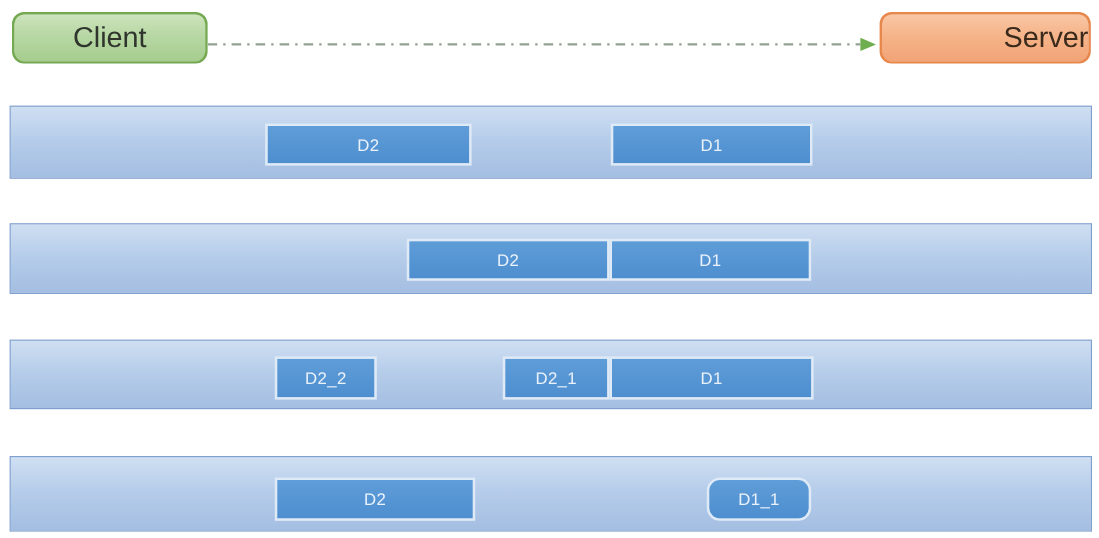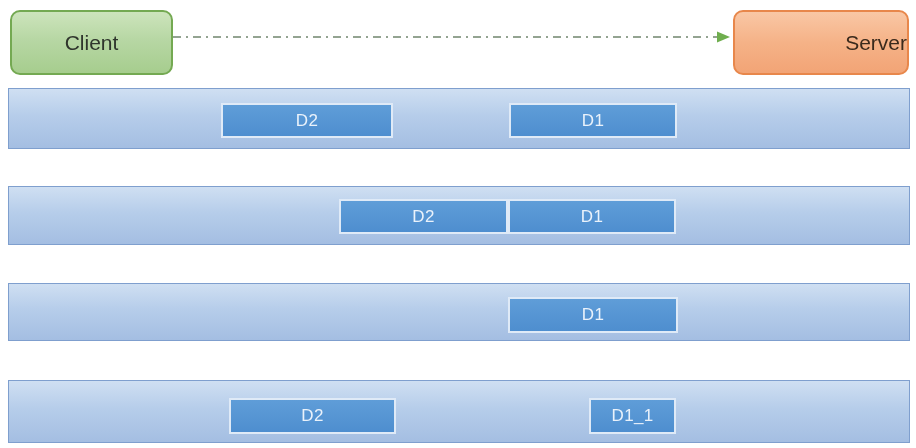--- a/index.html
+++ b/index.html
@@ -11,26 +11,26 @@
   .canvas {
     position: relative;
     width: 916px;
     height: 448px;
     background: #ffffff;
     overflow: hidden;
   }
   .node {
     position: absolute;
     top: 10px;
-    height: 65px;
+    height: 43px;
     border-radius: 10px;
     display: flex;
     align-items: center;
     justify-content: center;
-    font-size: 21px;
+    font-size: 24px;
     box-sizing: border-box;
   }
   .node.client {
     left: 10px;
     width: 163px;
     background: linear-gradient(180deg, #cde4bc 0%, #b7d7a4 45%, #a6cd8e 100%);
     border: 2.5px solid #74a952;
     color: #2f352c;
   }
   .node.server {
@@ -58,21 +58,21 @@
   }
   .seg {
     position: absolute;
     background: linear-gradient(180deg, #5f9dd8 0%, #4e8ecf 100%);
     border: 2px solid #dfeaf7;
     box-sizing: border-box;
     display: flex;
     align-items: center;
     justify-content: center;
     color: #eaf2fb;
-    font-size: 17px;
+    font-size: 14px;
     letter-spacing: 0.3px;
   }
 </style>
 </head>
 <body>
 
 <div class="canvas">
 
   <div class="node client">
     <span>Client</span>
@@ -91,21 +91,23 @@
     <div class="seg" style="left:212px; top:14px; width:172px; height:35px;">D2</div>
     <div class="seg" style="left:500px; top:14px; width:168px; height:35px;">D1</div>
   </div>
 
   <div class="band" style="top:186px; height:59px;">
     <div class="seg" style="left:330px; top:12px; width:169px; height:35px;">D2</div>
     <div class="seg" style="left:499px; top:12px; width:168px; height:35px;">D1</div>
   </div>
 
   <div class="band" style="top:283px; height:58px;">
+    <div class="seg" style="left:220px; top:13px; width:85px; height:36px;">D2_2</div>
+    <div class="seg" style="left:410px; top:13px; width:89px; height:36px;">D2_1</div>
     <div class="seg" style="left:499px; top:13px; width:170px; height:36px;">D1</div>
   </div>
 
   <div class="band" style="top:380px; height:63px;">
     <div class="seg" style="left:220px; top:17px; width:167px; height:36px;">D2</div>
-    <div class="seg" style="left:580px; top:17px; width:87px; height:36px;">D1_1</div>
+    <div class="seg" style="left:580px; top:17px; width:87px; height:36px;border-radius:11px;">D1_1</div>
   </div>
 
 </div>
 
 </body></html>

